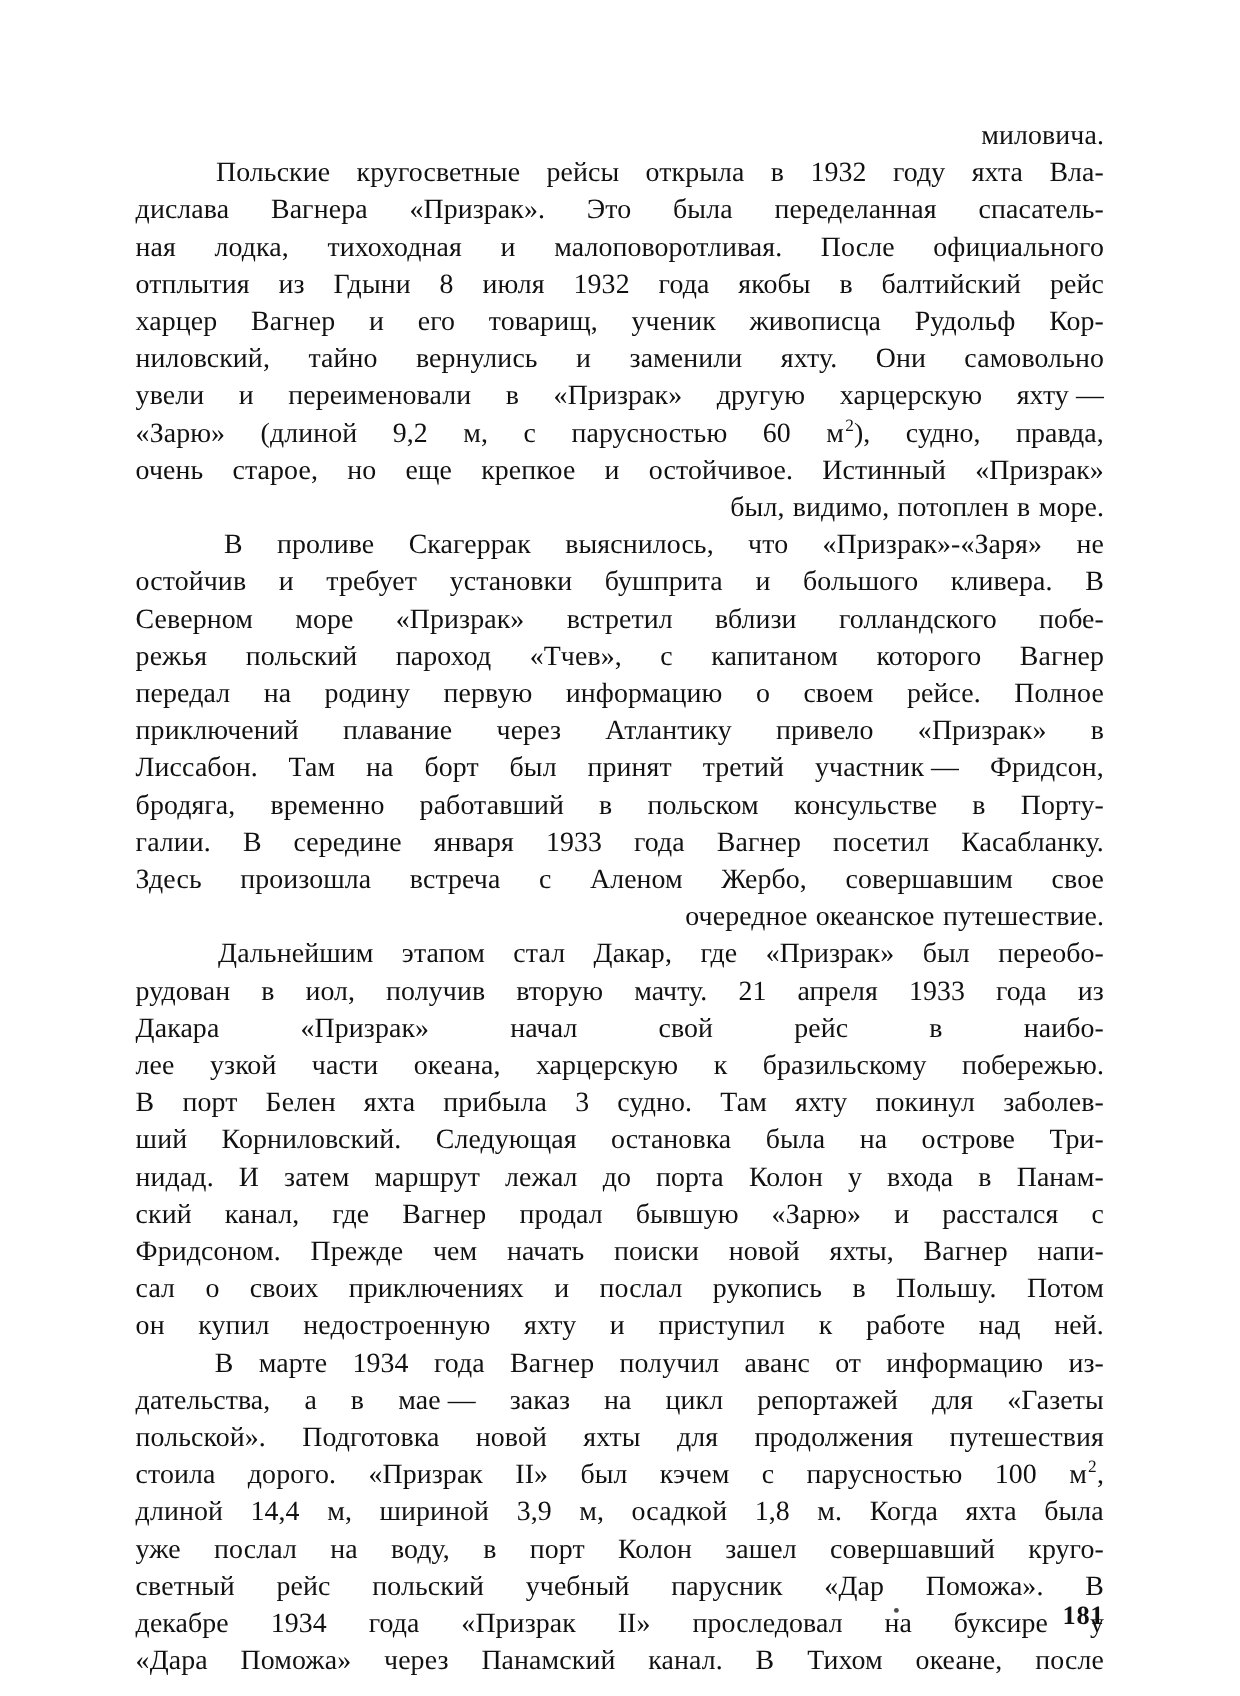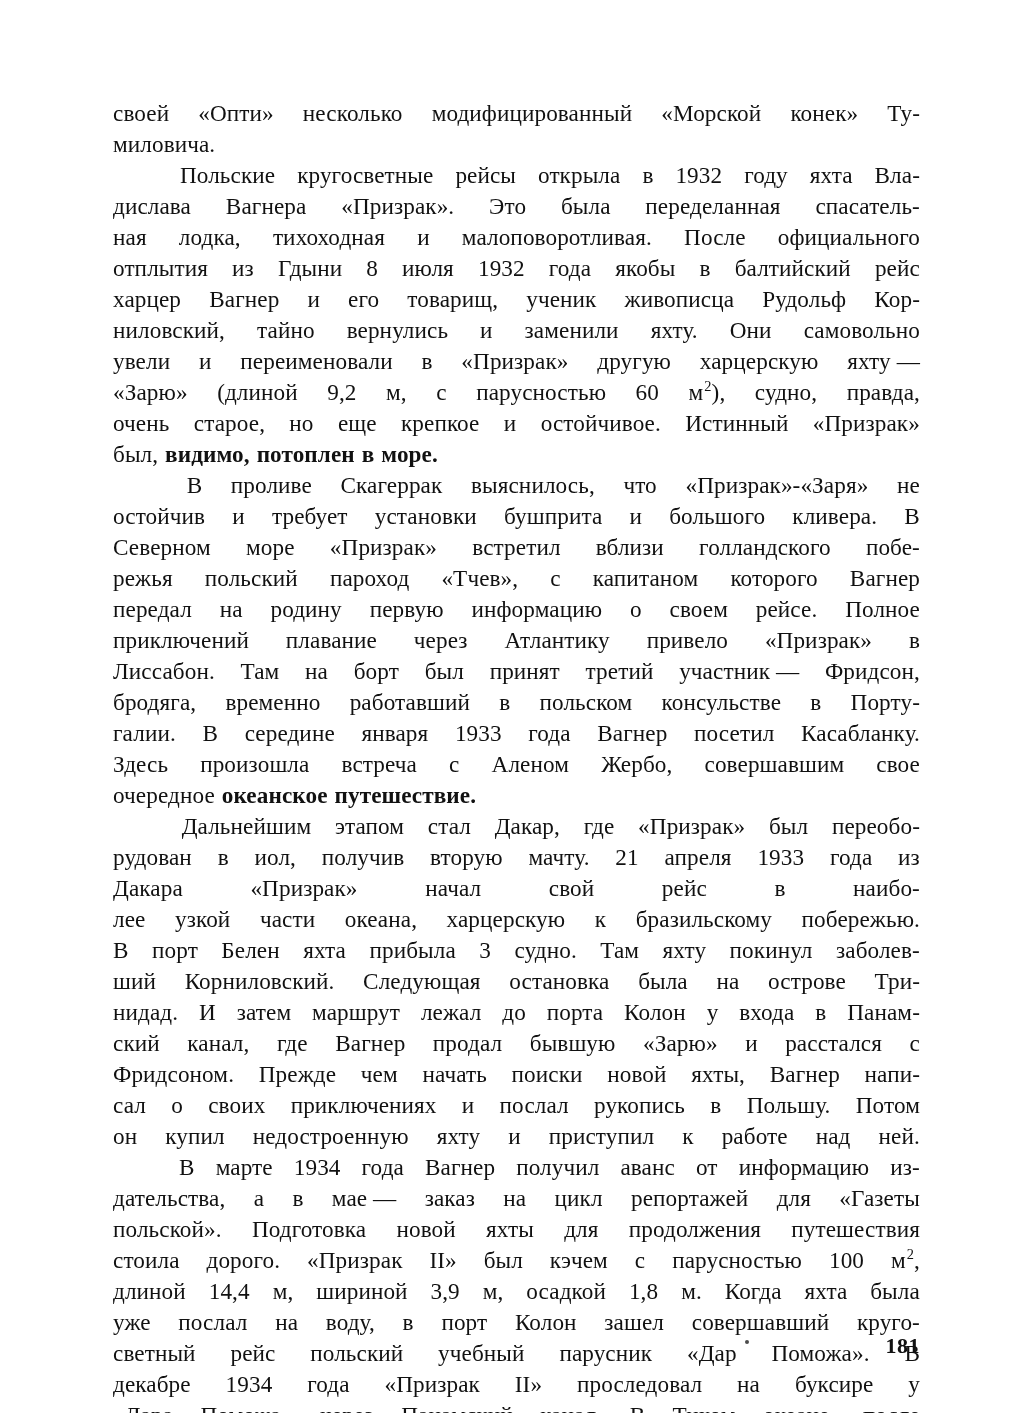--- a/index.html
+++ b/index.html
@@ -40,28 +40,27 @@
     display: flex;
     justify-content: space-between;
     font-size: 23.2px;
     line-height: 31px;
     letter-spacing: 0.1px;
     white-space: pre;
     font-weight: 400;
   }
   
   .line.ragged {
-    justify-content: flex-start;
+    justify-content: flex-end;
   }
   .line .w {
     white-space: pre;
   }
   .line.ragged .w + .w {
     margin-left: 0.30em;
-    font-weight: bold;
   }
   
   .line.indent {
     text-indent: 0;
   }
   .line.indent .lead {
     display: inline-block;
     width: 45px;
     flex: 0 0 45px;
   }
@@ -94,21 +93,20 @@
     opacity: 0.85;
   }
 </style>
 </head>
 <body>
 
 <div class="page">
 
   <div class="textblock">
       <div class="para">
-        <div class="line"><span class="w">своей</span><span class="w">«Опти»</span><span class="w">несколько</span><span class="w">модифицированный</span><span class="w">«Морской</span><span class="w">конек»</span><span class="w">Ту-</span></div>
         <div class="line ragged"><span class="w">миловича.</span></div>
       </div>
       <div class="para">
         <div class="line indent"><span class="lead">&nbsp;</span><span class="w">Польские</span><span class="w">кругосветные</span><span class="w">рейсы</span><span class="w">открыла</span><span class="w">в</span><span class="w">1932</span><span class="w">году</span><span class="w">яхта</span><span class="w">Вла-</span></div>
         <div class="line"><span class="w">дислава</span><span class="w">Вагнера</span><span class="w">«Призрак».</span><span class="w">Это</span><span class="w">была</span><span class="w">переделанная</span><span class="w">спасатель-</span></div>
         <div class="line"><span class="w">ная</span><span class="w">лодка,</span><span class="w">тихоходная</span><span class="w">и</span><span class="w">малоповоротливая.</span><span class="w">После</span><span class="w">официального</span></div>
         <div class="line"><span class="w">отплытия</span><span class="w">из</span><span class="w">Гдыни</span><span class="w">8</span><span class="w">июля</span><span class="w">1932</span><span class="w">года</span><span class="w">якобы</span><span class="w">в</span><span class="w">балтийский</span><span class="w">рейс</span></div>
         <div class="line"><span class="w">харцер</span><span class="w">Вагнер</span><span class="w">и</span><span class="w">его</span><span class="w">товарищ,</span><span class="w">ученик</span><span class="w">живописца</span><span class="w">Рудольф</span><span class="w">Кор-</span></div>
         <div class="line"><span class="w">ниловский,</span><span class="w">тайно</span><span class="w">вернулись</span><span class="w">и</span><span class="w">заменили</span><span class="w">яхту.</span><span class="w">Они</span><span class="w">самовольно</span></div>
         <div class="line"><span class="w">увели</span><span class="w">и</span><span class="w">переименовали</span><span class="w">в</span><span class="w">«Призрак»</span><span class="w">другую</span><span class="w">харцерскую</span><span class="w">яхту —</span></div>

